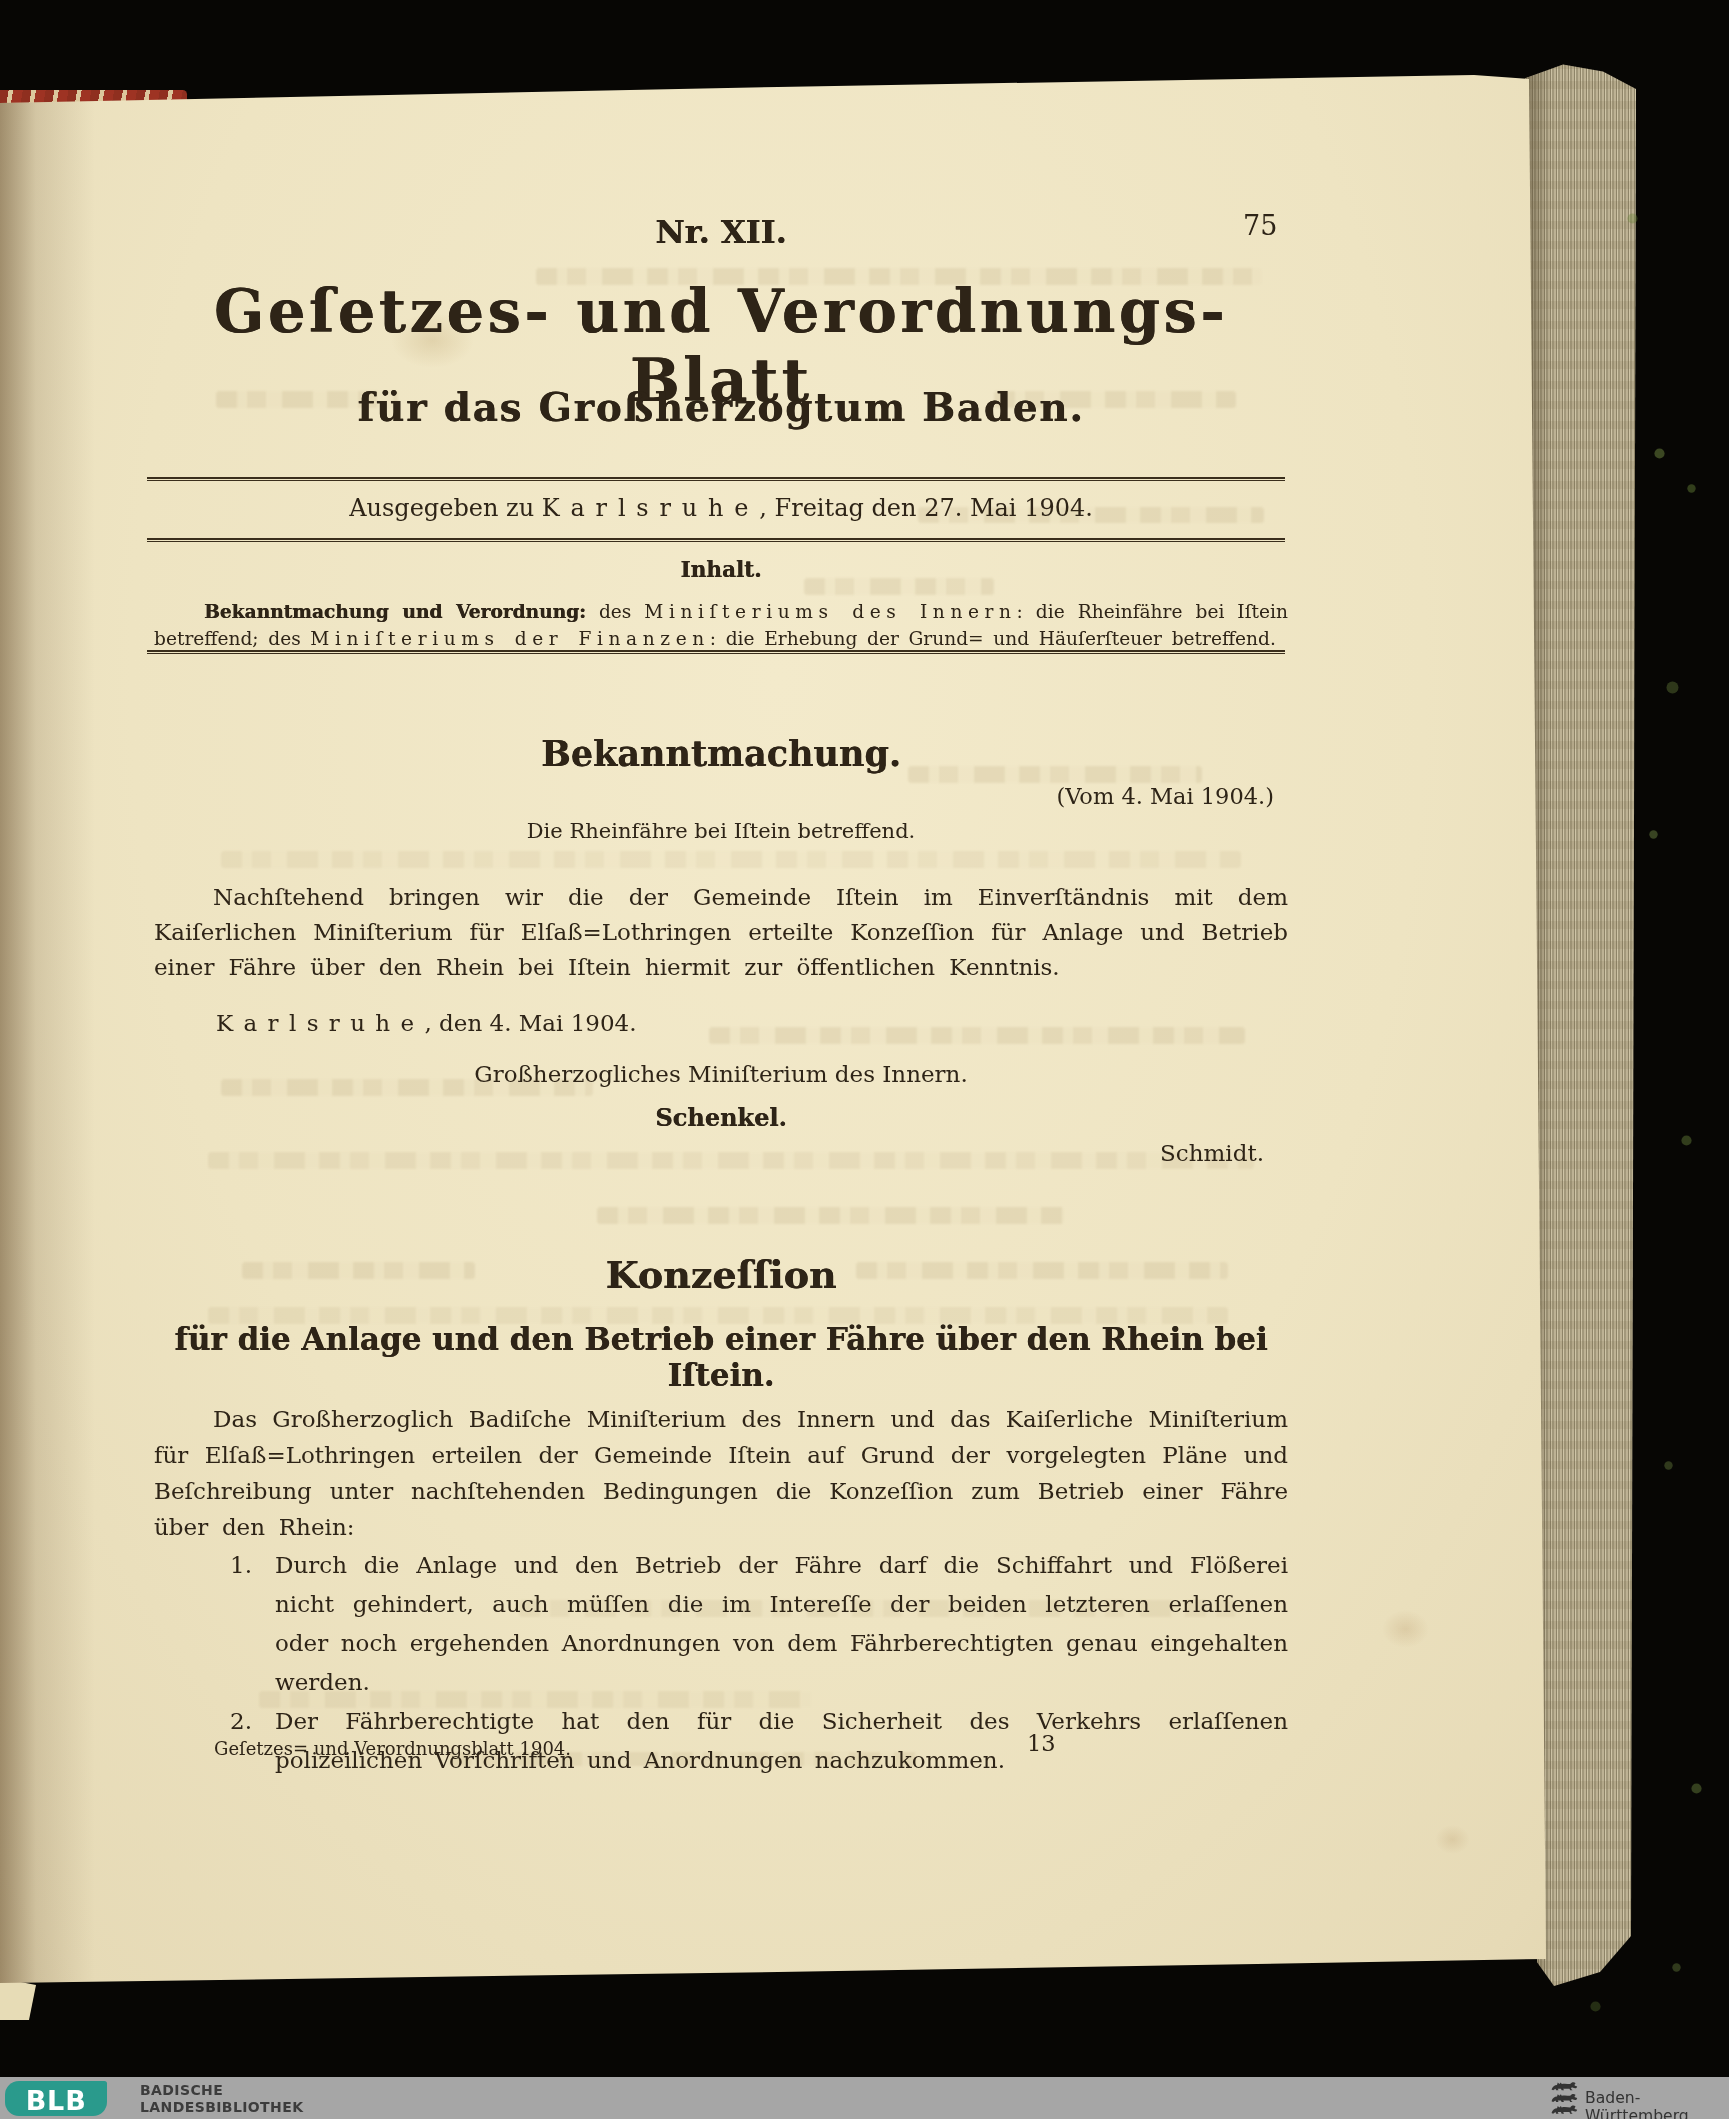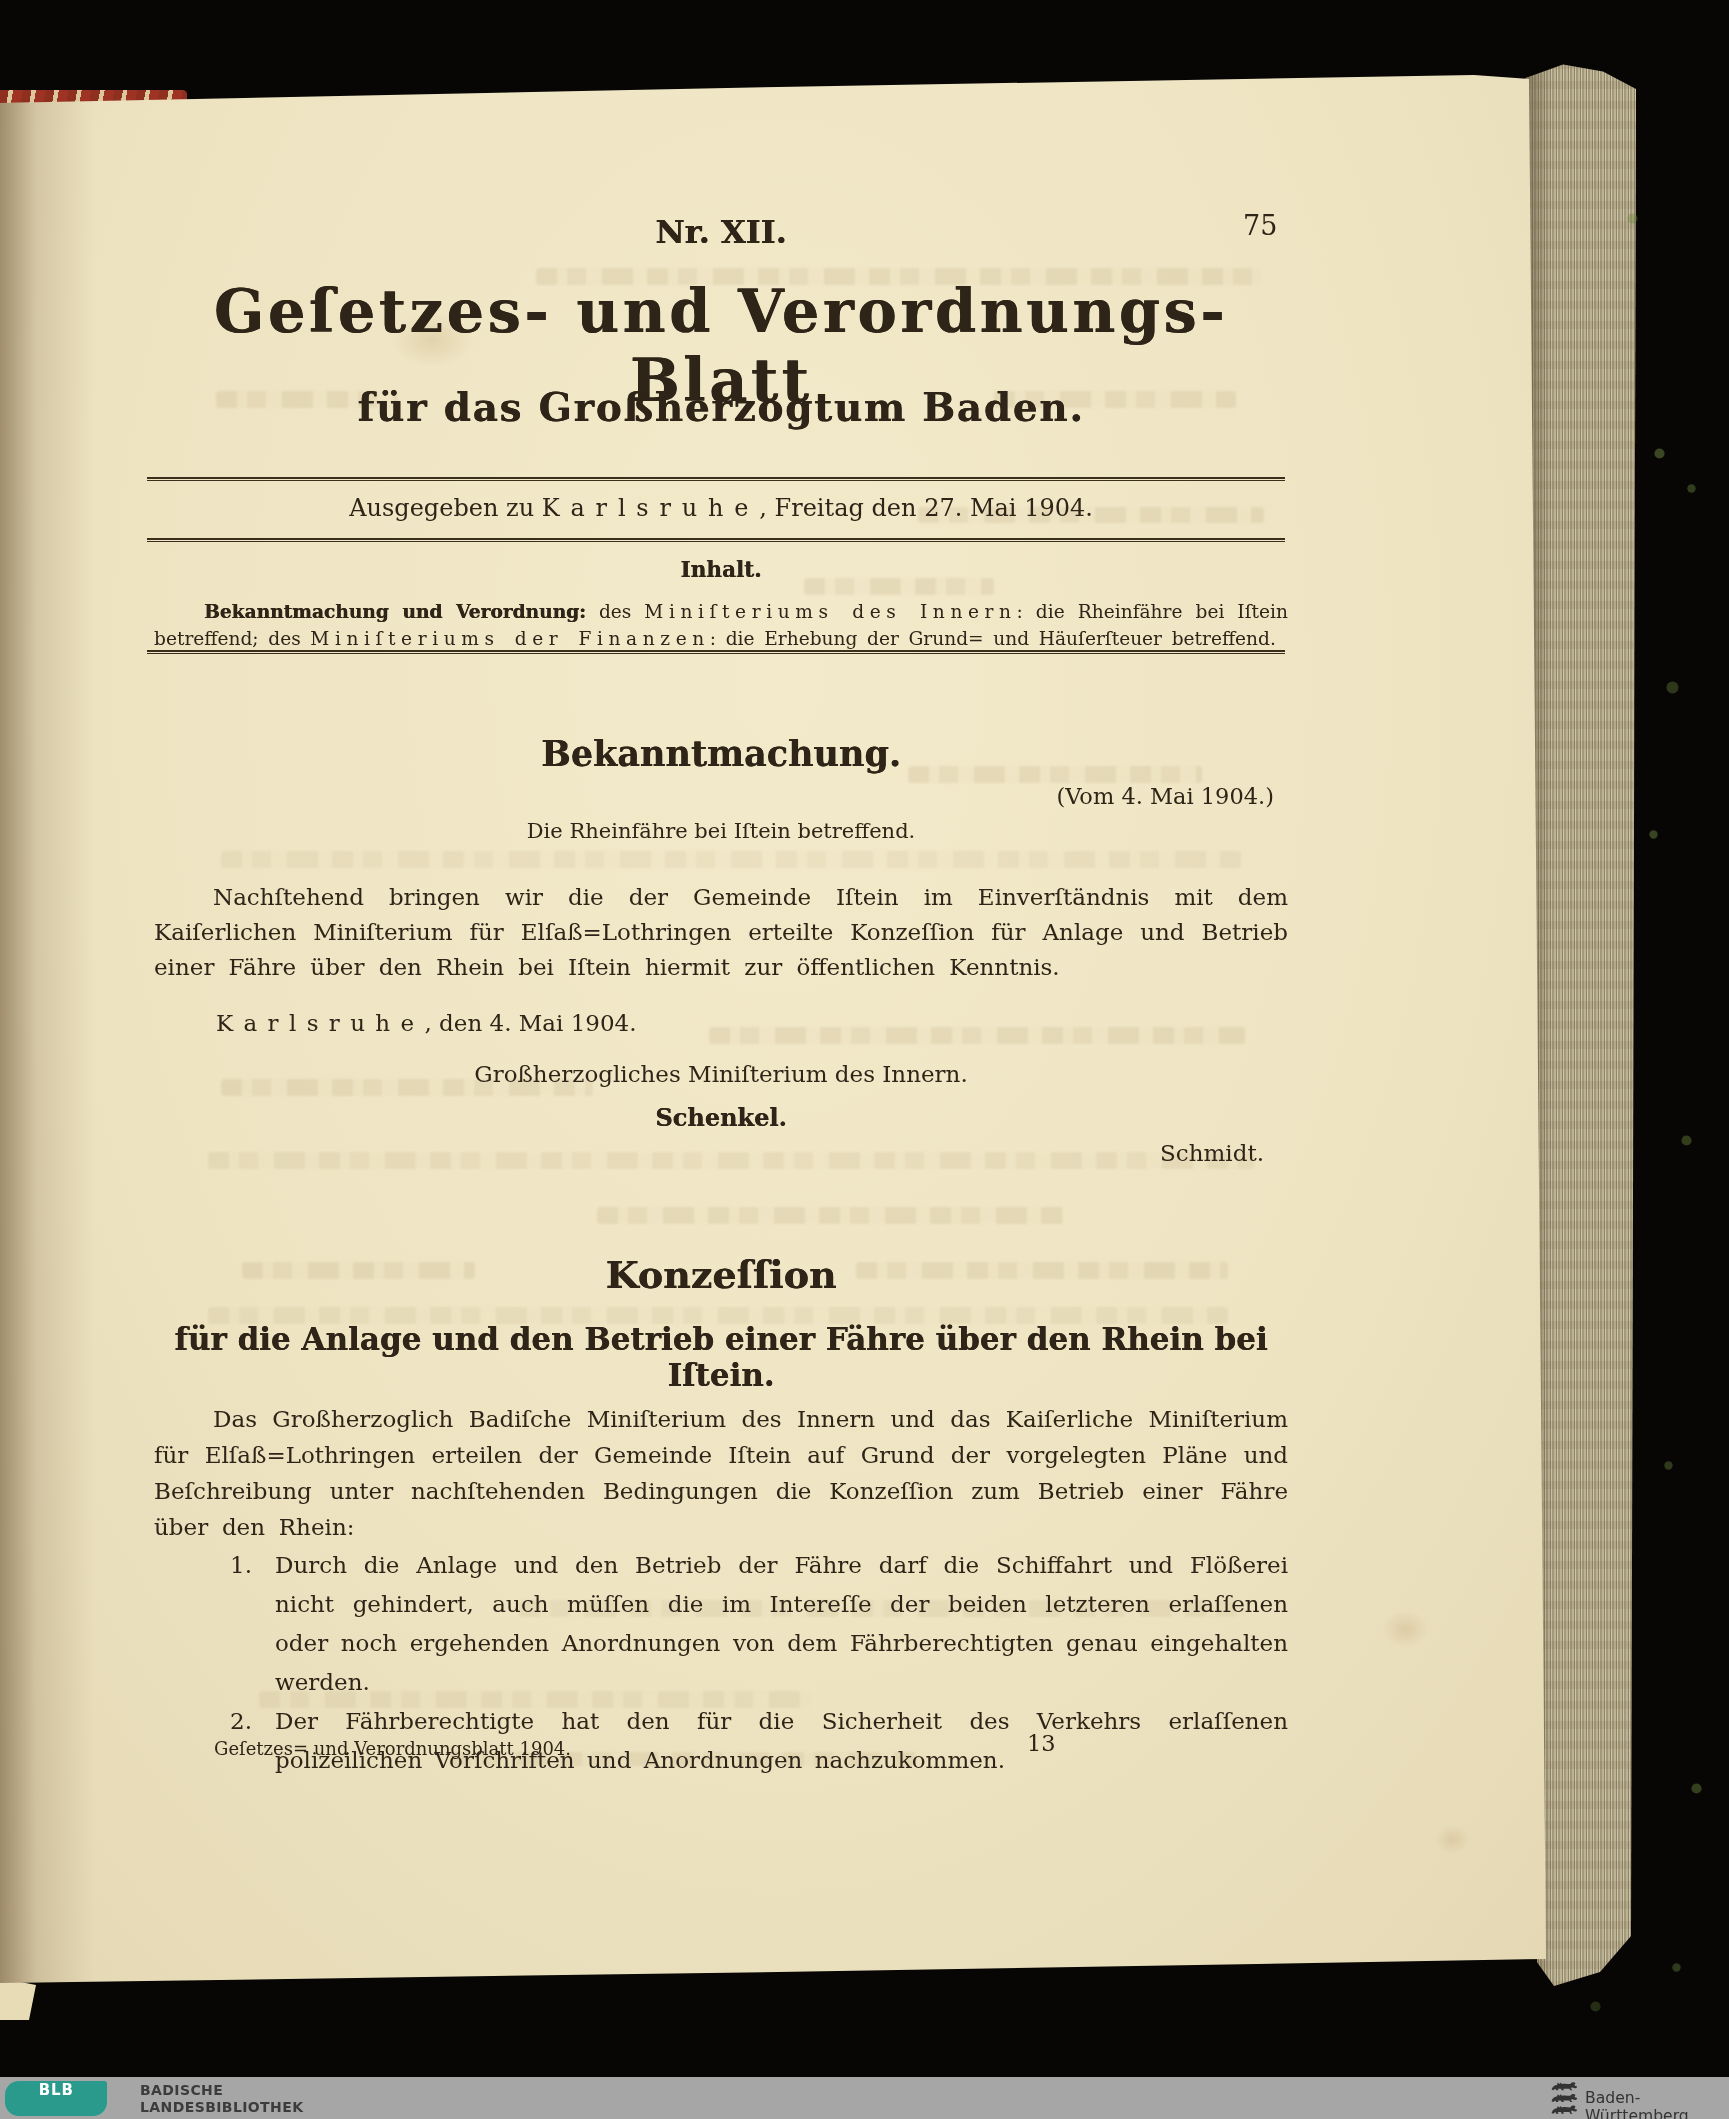--- a/index.html
+++ b/index.html
@@ -114,22 +114,22 @@
   .sheet-mark  { position:absolute; left:1027px; top:1730px; font-size:22.5px; }
 
   
   .viewer-bar {
     position:absolute; left:0; top:2077px; width:1729px; height:42px;
     background:#a6a6a6; font-family:"DejaVu Sans", sans-serif;
   }
   .blb-badge {
     position:absolute; left:5.2px; top:3.5px; width:102px; height:35px;
     background:#2a9a8c; border-radius:14px 2.6px 14px 14px;
-    color:#ffffff; font-weight:bold; font-size:15px; letter-spacing:0.9px;
-    display:flex; align-items:flex-start; justify-content:center;
+    color:#ffffff; font-weight:bold; font-size:27px; letter-spacing:0.9px;
+    display:flex; align-items:flex-end; justify-content:center;
   }
   .lib-name {
     position:absolute; left:140px; top:5.2px; color:#3c3c3c;
     font-weight:bold; font-size:14px; line-height:16.4px; letter-spacing:0.4px;
   }
   .bw-lions { position:absolute; left:1550px; top:3.5px; }
   .bw-label { position:absolute; left:1585px; top:12px; color:#333333; font-size:15.6px; }
 </style>
 </head>
 <body>

